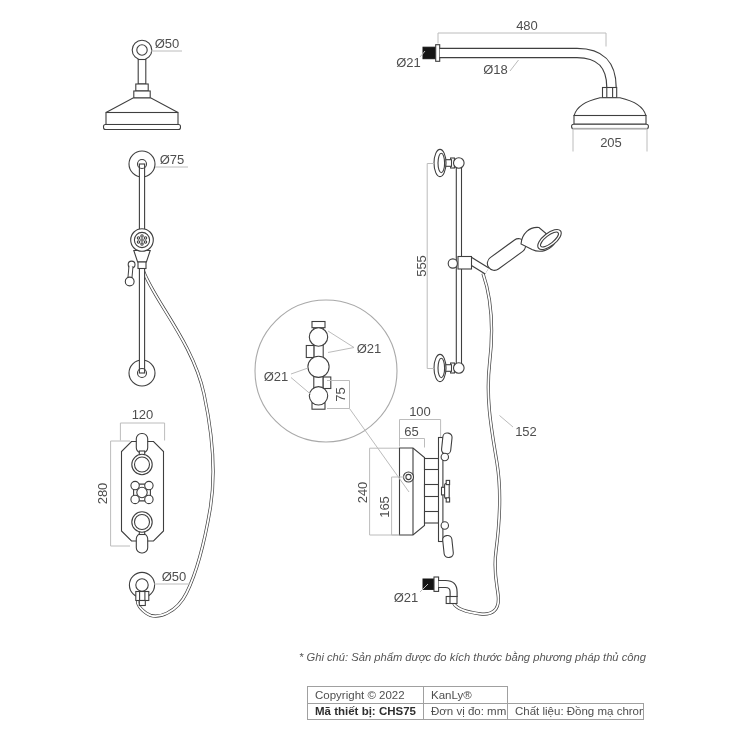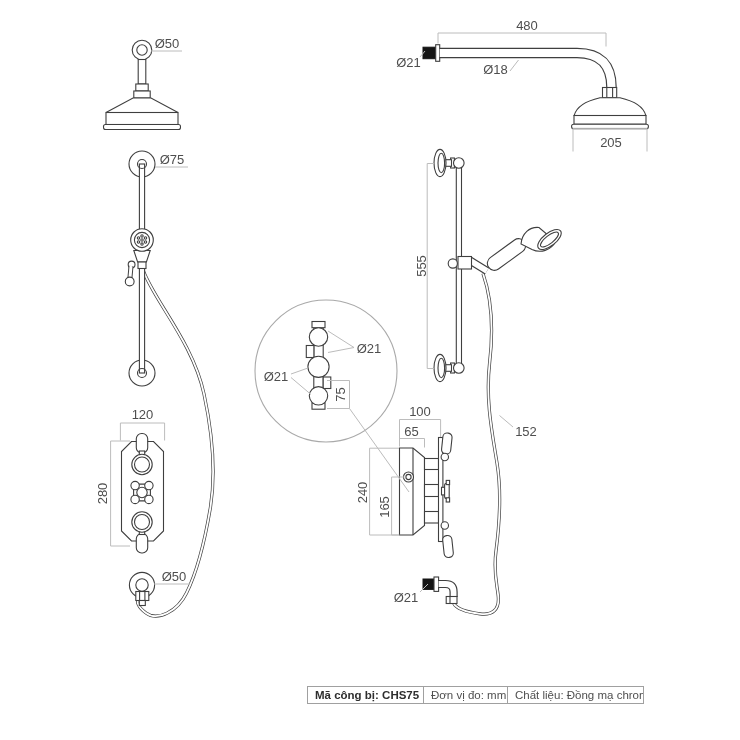--- a/index.html
+++ b/index.html
@@ -234,22 +234,27 @@
     <text class="dimtxt" transform="translate(366.5,492.5) rotate(-90)">240</text>
     <text class="dimtxt" transform="translate(388.5,507) rotate(-90)">165</text>
     <text class="dimtxt" x="406" y="601.5">Ø21</text>
     <text class="dimtxt" x="369" y="352.5">Ø21</text>
     <text class="dimtxt" x="276" y="381">Ø21</text>
     <text class="dimtxt" transform="translate(344.5,394.5) rotate(-90)">75</text>
   </g>
 </svg>
 
   <div id="note">
+    <div>* Ghi chú: Sản phẩm được đo kích thước bằng phương pháp thủ công</div>
   </div>
 
   <div id="footer-table">
     <div class="trow">
-      <div class="tcell c1 bold">Mã công bị: CHS75</div>
+      <div class="tcell c1">Copyright © 2022</div>
+      <div class="tcell c2">KanLy®</div>
+    </div>
+    <div class="trow">
+      <div class="tcell c1 bold">Mã thiết bị: CHS75</div>
       <div class="tcell c2">Đơn vị đo: mm</div>
       <div class="tcell c3">Chất liệu: Đồng mạ chrome</div>
     </div>
   </div>
 </div>
 
 </body></html>

